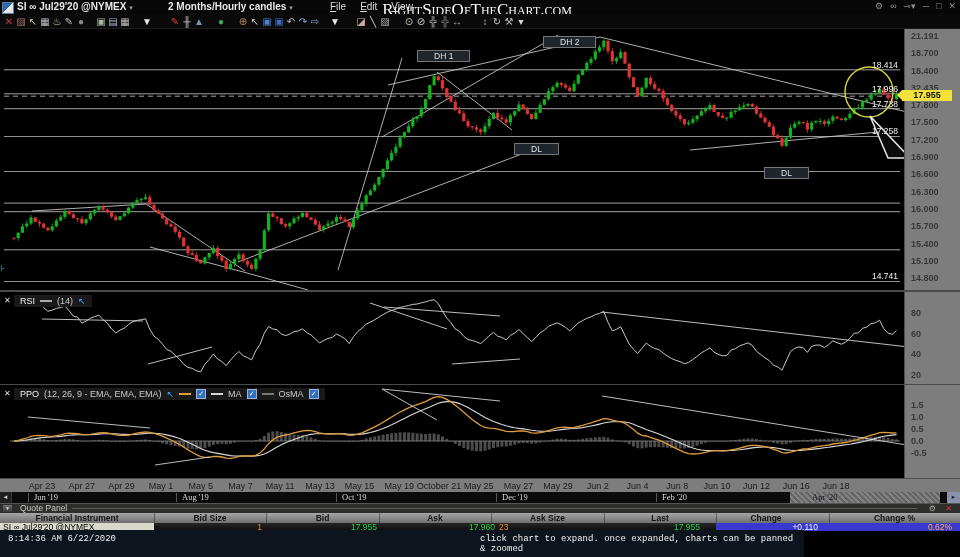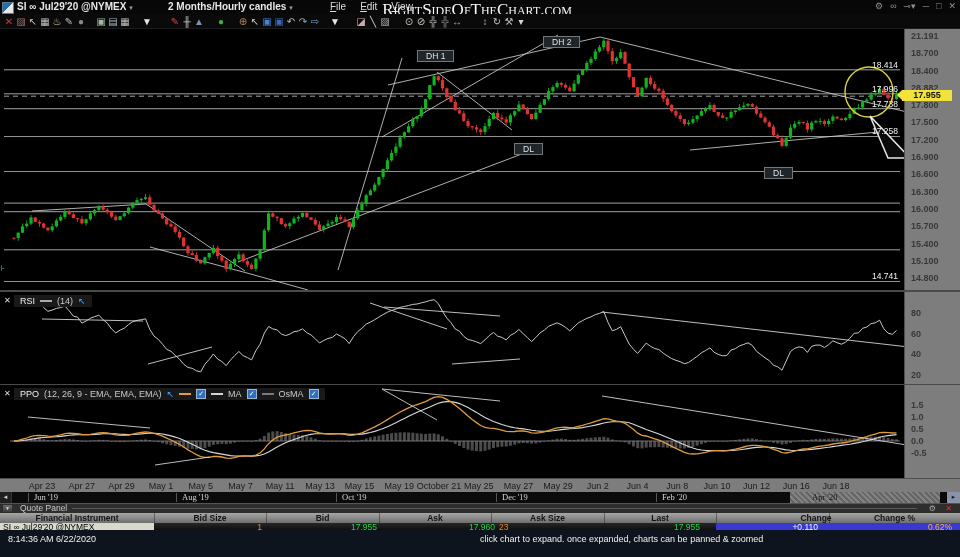--- a/index.html
+++ b/index.html
@@ -25,21 +25,21 @@
   #axis-strip{position:absolute;left:904px;top:29px;width:56px;height:449px;background:#7d7d7d;border-left:1px solid #4f4f4f;box-sizing:border-box;}
   .ytick{position:absolute;left:6px;color:#383838;font-size:9px;font-weight:600;}
   .split{position:absolute;left:0;width:960px;background:#4a4a4a;}
   
   #price-badge{position:absolute;left:902px;top:90px;width:50px;height:11px;background:#f2e23a;color:#14140a;
                font-size:9px;font-weight:bold;text-align:center;line-height:11px;z-index:6;}
   #price-badge:before{content:"";position:absolute;left:-5px;top:0;border-right:5px solid #f2e23a;
                border-top:5.5px solid transparent;border-bottom:5.5px solid transparent;}
   
   .chart-label{position:absolute;background:#1e252b;border:1px solid #767676;color:#e2e2e2;font-size:8.5px;
-               padding:0px 8px;line-height:10px;z-index:4;}
+               padding:0px 16px;line-height:10px;z-index:4;}
   #callout{position:absolute;background:#0b0b0b;border:2px solid #e8e8e8;border-radius:7px;color:#fff;
            font-size:9px;font-weight:bold;text-align:center;line-height:10.5px;padding:4px 3px;z-index:5;}
   .edge-glyph{position:absolute;color:#3fc8e8;font-size:8px;z-index:3;}
   
   .phdr{position:absolute;display:flex;align-items:center;gap:5px;background:#191919;padding:1px 6px;z-index:4;font-size:9px;color:#c9c9c9;}
   .pclose{position:absolute;color:#e0e0e0;font-size:8px;font-weight:bold;z-index:4;}
   .pname{font-weight:normal;color:#ececec;}
   .swatch{display:inline-block;width:12px;height:0px;border-top:2px solid #aaa;}
   .cb{display:inline-block;width:8px;height:8px;background:#2f6fbd;border:1px solid #9ab6d4;color:#fff;
       font-size:7px;line-height:8px;text-align:center;}
@@ -70,21 +70,21 @@
   #qp-close{position:absolute;right:8px;top:0px;color:#e03030;font-size:8px;font-weight:bold;line-height:9px;}
   #qp-head{position:absolute;left:0;top:9px;width:960px;height:10px;background:linear-gradient(#a6a6a6,#6e6e6e);}
   .qh{position:absolute;top:0;transform:translateX(-50%);font-size:8.5px;font-weight:bold;color:#141414;line-height:10px;white-space:nowrap;}
   .qsep{position:absolute;top:0;width:1px;height:10px;background:rgba(0,0,0,.35);}
   #qp-row{position:absolute;left:0;top:19px;width:960px;height:8px;background:linear-gradient(#262626,#0c0c0c);}
   .qv{position:absolute;top:-1px;font-size:8.5px;line-height:10px;white-space:nowrap;}
   #qp-instr{position:absolute;left:0;top:0;width:154px;height:8px;background:#d9d9cb;color:#000;
             font-size:8.5px;line-height:9px;padding-left:3px;box-sizing:border-box;}
   #qp-change-bg{position:absolute;left:716px;top:0;width:244px;height:8px;background:#3939cf;}
   
-  #status-bar{position:absolute;left:0;top:530px;width:960px;height:27px;background:#0e141d;color:#f0f0f0;font-size:9px;}
+  #status-bar{position:absolute;left:0;top:530px;width:804px;height:27px;background:#0e141d;color:#f0f0f0;font-size:9px;font-family:Liberation Mono, monospace;}
   #status-time{position:absolute;left:8px;top:4px;}
   #status-hint{position:absolute;left:480px;top:4px;}
 </style>
 </head>
 <body>
 
 <div id="root">
 
   <div id="titlebar">
     <span id="app-icon"></span>
@@ -590,21 +590,21 @@
       <text x="898" y="91.8" text-anchor="end" font-size="8.5" fill="#f2f2f2" font-family="Liberation Sans,sans-serif">17.996</text>
       <text x="898" y="106.7" text-anchor="end" font-size="8.5" fill="#f2f2f2" font-family="Liberation Sans,sans-serif">17.738</text>
       <text x="898" y="134.4" text-anchor="end" font-size="8.5" fill="#f2f2f2" font-family="Liberation Sans,sans-serif">17.258</text>
       <text x="898" y="279.4" text-anchor="end" font-size="8.5" fill="#f2f2f2" font-family="Liberation Sans,sans-serif">14.741</text>
     </svg>
 
   <div id="axis-strip">
       <span class="ytick" style="top: 2px;">21.191</span>
       <span class="ytick" style="top: 19.3px;">18.700</span>
       <span class="ytick" style="top: 36.6px;">18.400</span>
-      <span class="ytick" style="top: 53.9px;">28.882</span>
+      <span class="ytick" style="top: 53.9px;">32.435</span>
       <span class="ytick" style="top: 71.2px;">17.800</span>
       <span class="ytick" style="top: 88.4px;">17.500</span>
       <span class="ytick" style="top: 105.7px;">17.200</span>
       <span class="ytick" style="top: 123px;">16.900</span>
       <span class="ytick" style="top: 140.3px;">16.600</span>
       <span class="ytick" style="top: 157.6px;">16.300</span>
       <span class="ytick" style="top: 174.9px;">16.000</span>
       <span class="ytick" style="top: 192.2px;">15.700</span>
       <span class="ytick" style="top: 209.5px;">15.400</span>
       <span class="ytick" style="top: 226.8px;">15.100</span>
@@ -934,21 +934,21 @@
       <span id="qp-gear">⚙</span>
       <span id="qp-close">✕</span>
     </div>
     <div id="qp-head">
         <span class="qh" style="left: 77px;">Financial Instrument</span>
         <span class="qh" style="left: 210px;">Bid Size</span>
         <span class="qh" style="left: 322.5px;">Bid</span>
         <span class="qh" style="left: 435px;">Ask</span>
         <span class="qh" style="left: 547.5px;">Ask Size</span>
         <span class="qh" style="left: 660px;">Last</span>
-        <span class="qh" style="left: 816px;">Change</span>
+        <span class="qh" style="left: 766px;">Change</span>
         <span class="qh" style="left: 894.5px;">Change %</span>
         <span class="qsep" style="left: 154px;"></span>
         <span class="qsep" style="left: 266px;"></span>
         <span class="qsep" style="left: 379px;"></span>
         <span class="qsep" style="left: 491px;"></span>
         <span class="qsep" style="left: 604px;"></span>
         <span class="qsep" style="left: 716px;"></span>
         <span class="qsep" style="left: 829px;"></span>
       </div>
     <div id="qp-row">

